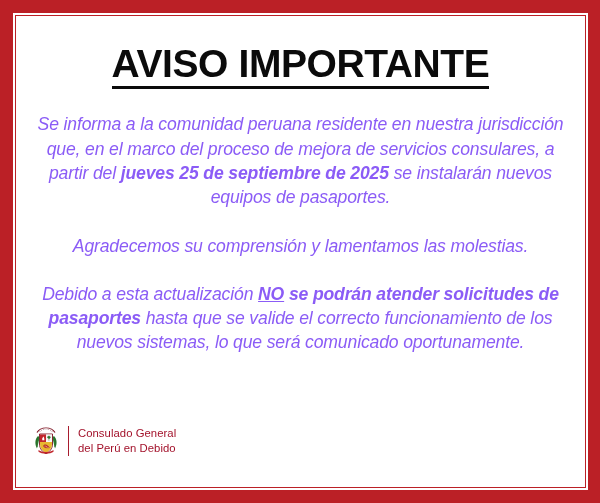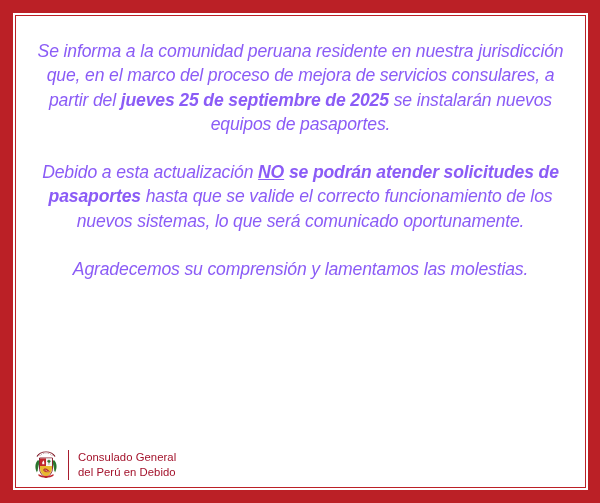--- a/index.html
+++ b/index.html
@@ -94,21 +94,21 @@
   .para .bu {
     font-weight: bold;
     font-style: italic;
     text-decoration: underline;
   }
 
   
   .notice-footer {
     position: absolute;
     left: 16px;
-    bottom: 6px;
+    bottom: 30px;
     display: flex;
     align-items: center;
   }
   .coat-of-arms {
     width: 28px;
     height: 33px;
     display: block;
     flex: 0 0 auto;
   }
   .footer-divider {
@@ -130,33 +130,36 @@
   .footer-text div { display: block; }
 </style>
 </head>
 <body>
 
 <div class="notice-card">
   <div class="notice-gap">
     <div class="notice-inner">
       <div class="notice-body">
 
+        <h1 class="notice-title">
+          <span class="title-text">AVISO IMPORTANTE</span>
+        </h1>
 
         <div class="notice-paragraphs">
 
           <p class="para">
             <span>Se informa a la comunidad peruana residente en nuestra jurisdicción que, en el marco del proceso de mejora de servicios consulares, a partir del </span><span class="b">jueves 25 de septiembre de 2025</span><span> se instalarán nuevos equipos de pasaportes.</span>
           </p>
 
           <p class="para">
+            <span>Agradecemos su comprensión y lamentamos las molestias.</span>
+          </p>
+
+          <p class="para">
             <span>Debido a esta actualización </span><span class="bu">NO</span><span class="b"> se podrán atender solicitudes de pasaportes</span><span> hasta que se valide el correcto funcionamiento de los nuevos sistemas, lo que será comunicado oportunamente.</span>
-          </p>
-
-          <p class="para">
-            <span>Agradecemos su comprensión y lamentamos las molestias.</span>
           </p>
 
         </div>
 
         <div class="notice-footer">
 
           <svg class="coat-of-arms" viewBox="0 0 56 66" aria-hidden="true">
 
             <path d="M10 17 A20 16 0 0 1 46 17" fill="none" stroke="#7d1220" stroke-width="2.4"></path>
             <path d="M12.5 16.5 A17 13 0 0 1 43.5 16.5" fill="none" stroke="#ffffff" stroke-width="1.1"></path>

